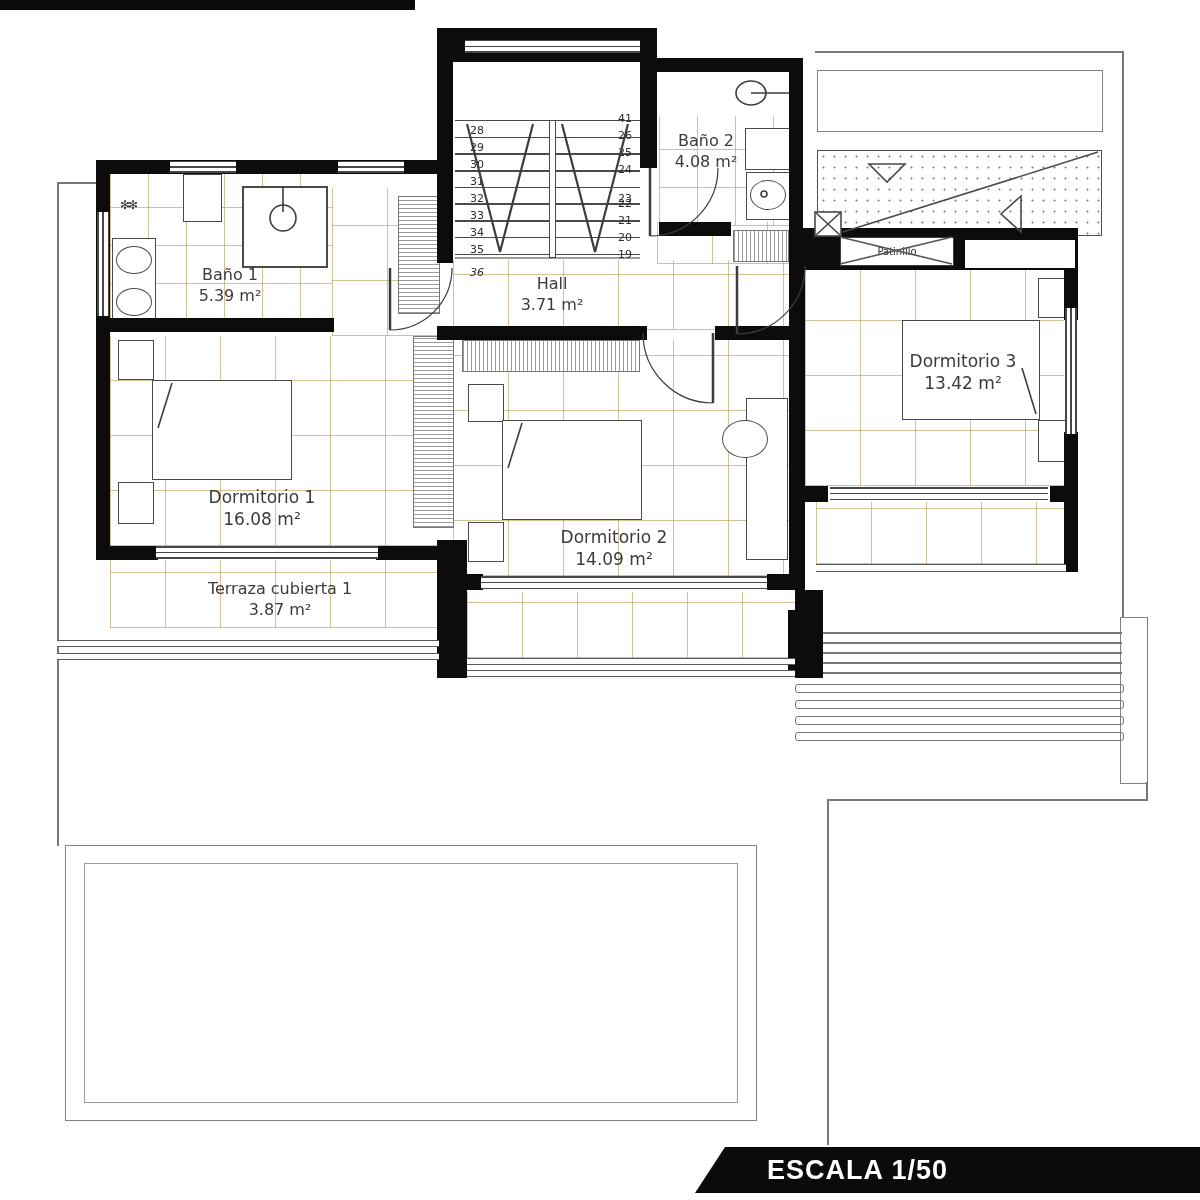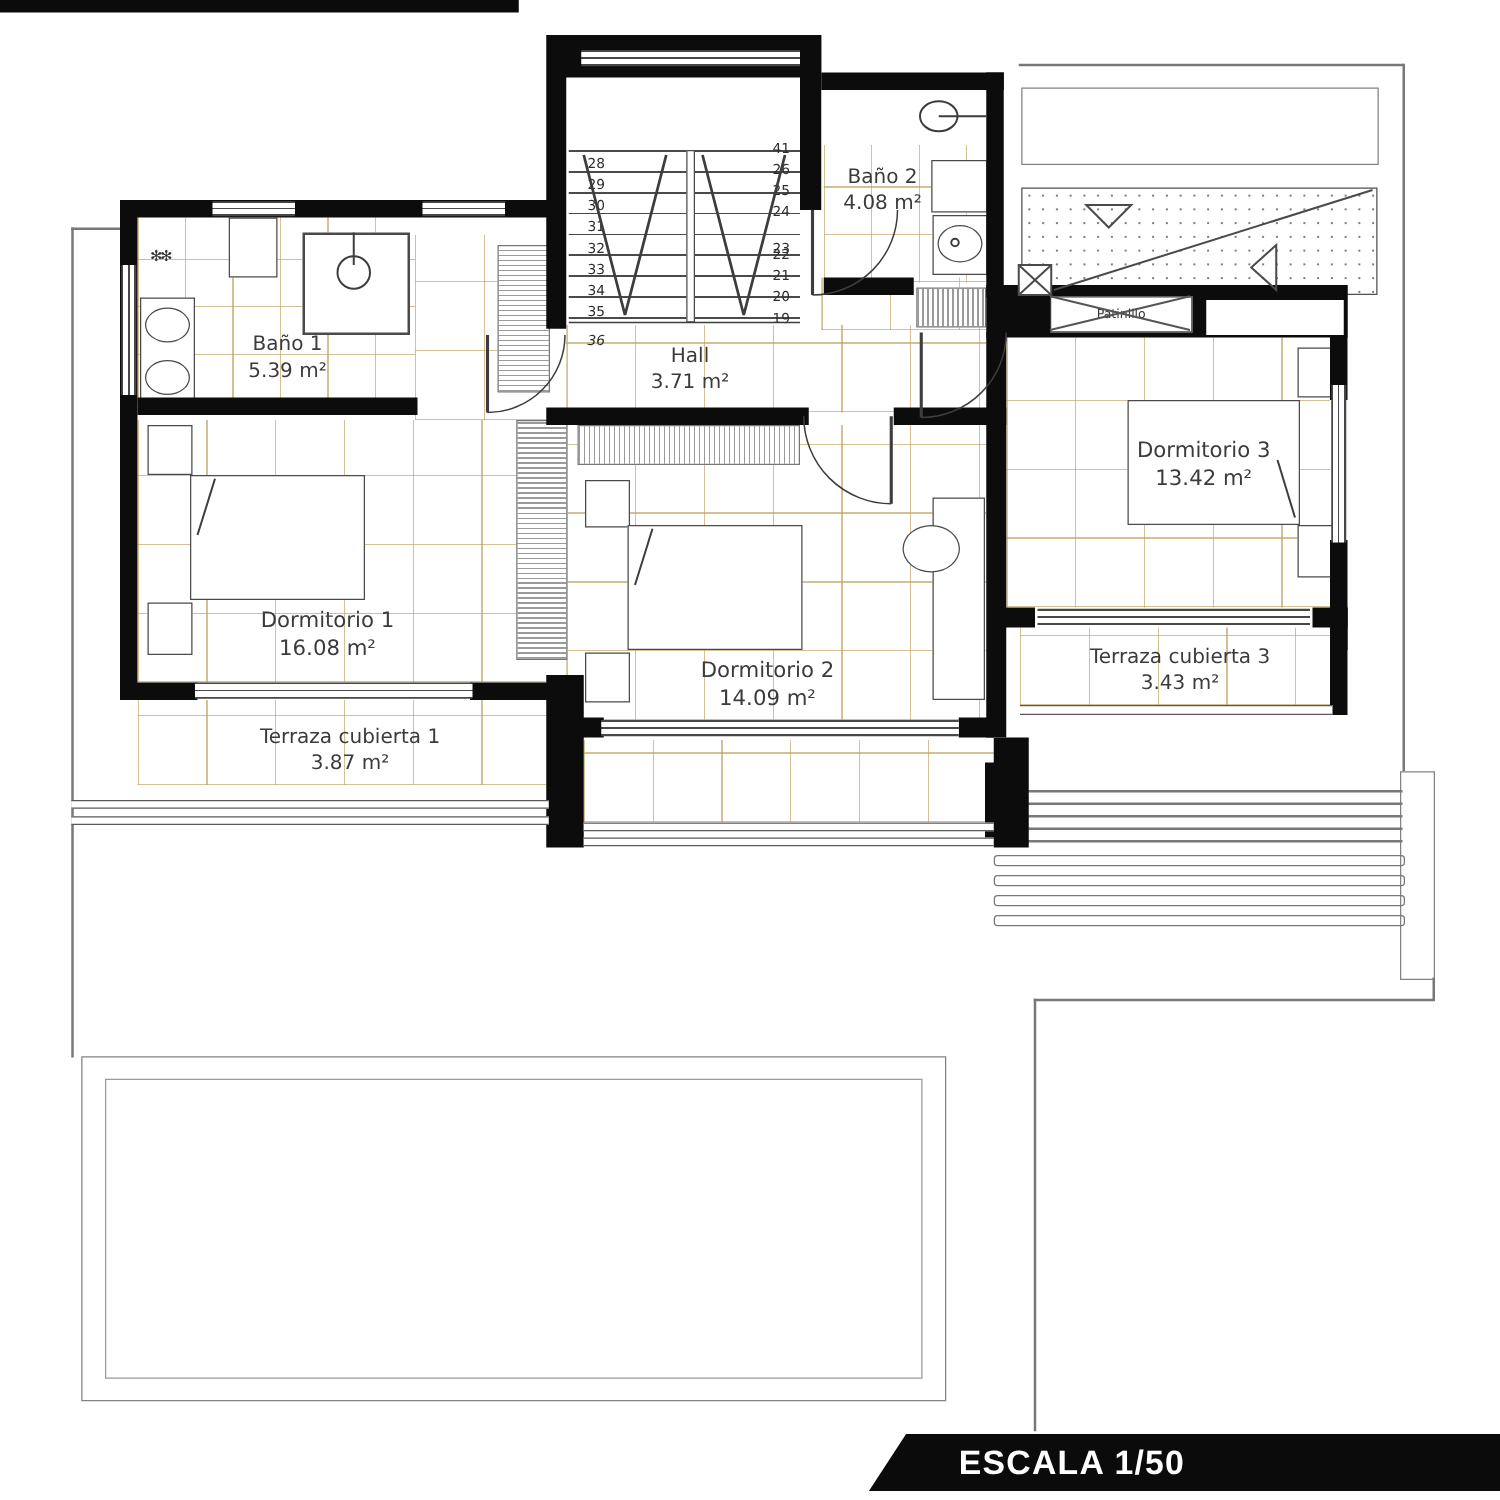--- a/index.html
+++ b/index.html
@@ -253,23 +253,19 @@
     <div>14.09 m²</div>
   </div>
   <div class="rlabel" style="left:963px;top:372px;">
     <div>Dormitorio 3</div>
     <div>13.42 m²</div>
   </div>
   <div class="rlabel sm" style="left:280px;top:600px;">
     <div>Terraza cubierta 1</div>
     <div>3.87 m²</div>
   </div>
-  <div class="rlabel sm" style="left:944px;top:536px;">
-    <div>Terraza cubierta 3</div>
-    <div>3.43 m²</div>
-  </div>
 
   <div id="banner"></div>
   <div id="scalebar">
     <span>ESCALA 1/50</span>
   </div>
 
 </div>
 
 </body></html>

